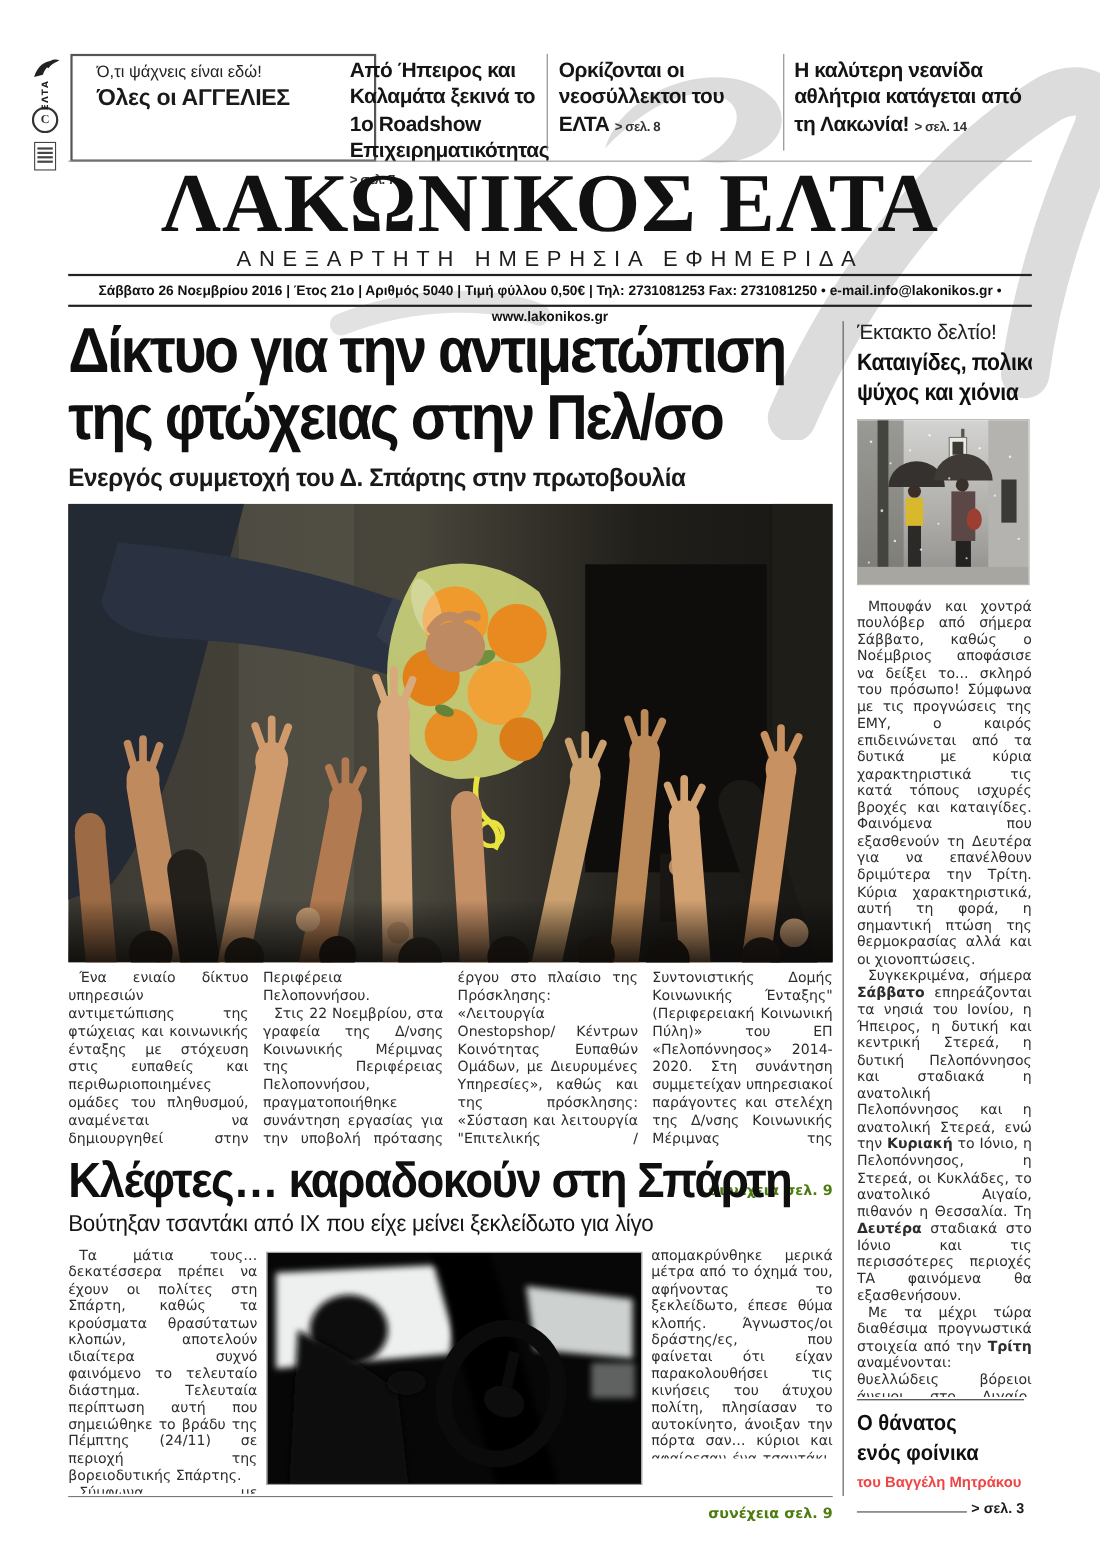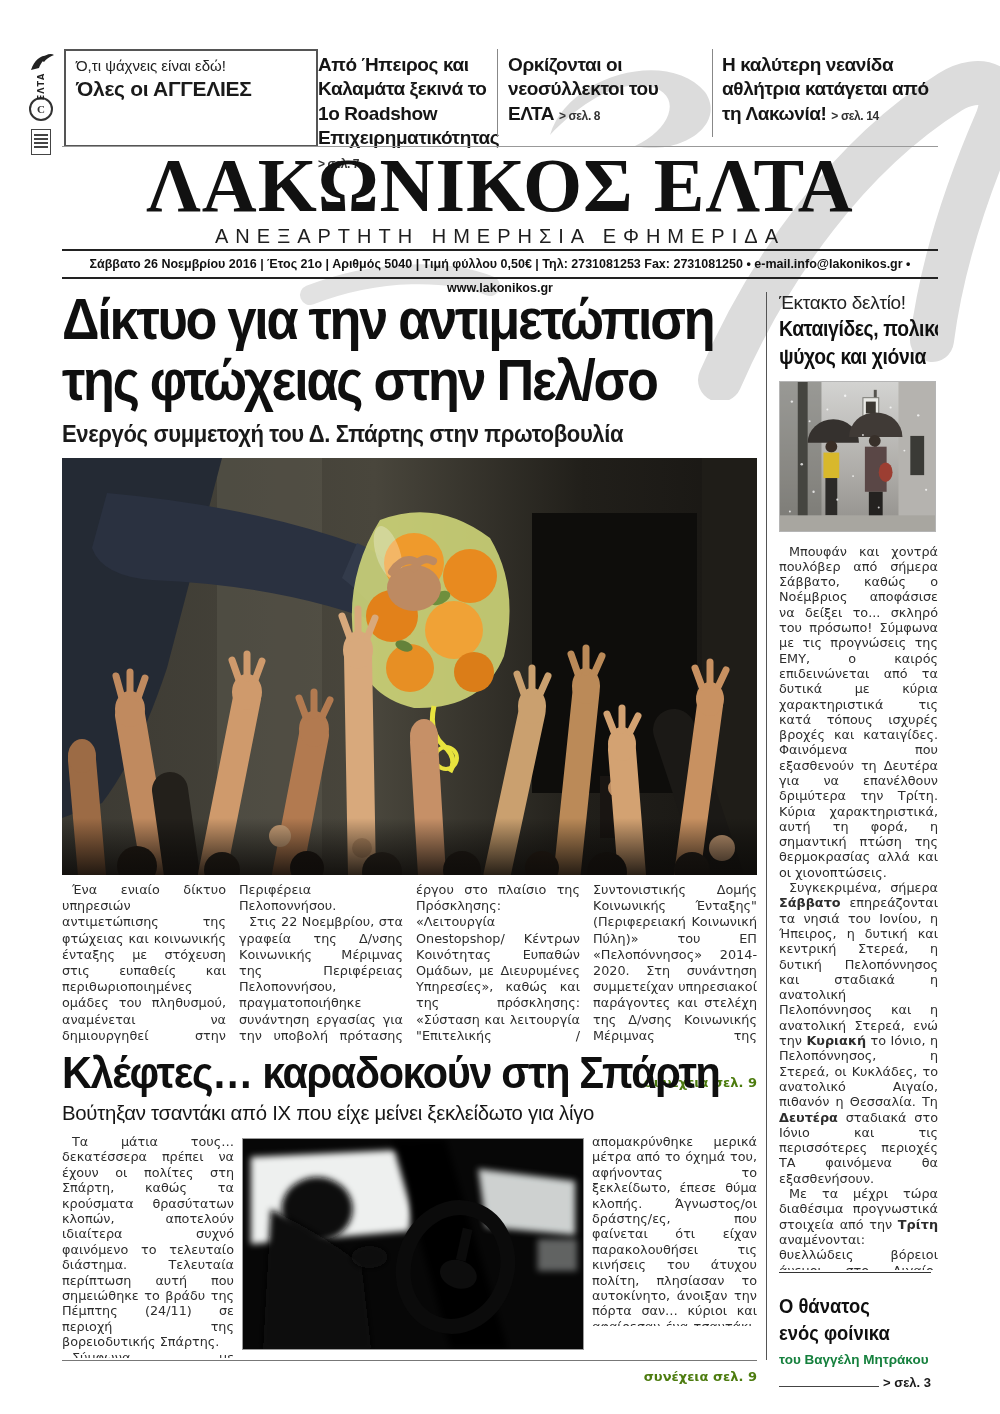--- a/index.html
+++ b/index.html
@@ -10,21 +10,21 @@
   
   .logos{position:absolute;left:24px;top:50px;width:34px;z-index:1;text-align:center;}
   .elta-label{font-size:8px;font-weight:700;letter-spacing:1px;transform:rotate(-90deg);margin:2px 0;color:#222;}
   .copy-circle{width:20px;height:20px;border:2px solid #333;border-radius:50%;margin:6px auto 0;
                display:flex;align-items:center;justify-content:center;font:700 11px "Liberation Serif",serif;color:#333;}
   .barcode{width:20px;height:26px;border:1px solid #444;margin:8px auto 0;padding:2px 1px;box-sizing:border-box;}
   .barcode i{display:block;height:2px;background:#444;margin:2px 1px;}
   
   .topbar{position:absolute;left:64px;top:46px;width:874px;height:98px;z-index:1;}
   .classifieds-box{position:absolute;left:0;top:3px;width:230px;height:84px;border:2px solid #555;
-                   padding:5px 10px;box-sizing:content-box;}
+                   padding:5px 22px;box-sizing:content-box;}
   .cl-kicker{font:400 15px/1.3 "Liberation Sans",sans-serif;color:#222;}
   .cl-big{font:700 21px/1.25 "Liberation Sans",sans-serif;letter-spacing:-0.3px;}
   .teaser{position:absolute;font:700 19px/1.28 "Liberation Sans",sans-serif;letter-spacing:-0.4px;color:#151515;}
   .teaser .ref{font:700 12px "Liberation Sans",sans-serif;color:#333;}
   .t1{left:254px;top:7px;width:182px;}
   .t2{left:444px;top:7px;width:190px;}
   .t3{left:658px;top:7px;width:216px;}
   .tdiv{position:absolute;top:3px;height:88px;border-left:1px solid #888;}
   .tdiv1{left:433px;} .tdiv2{left:648px;}
   .rule{position:absolute;z-index:1;}
@@ -74,22 +74,22 @@
   .sb-hline{display:block;white-space:nowrap;font:700 21.5px/1.32 "Liberation Sans",sans-serif;
             letter-spacing:-0.4px;transform:scaleX(0.9);transform-origin:0 0;color:#0f0f0f;}
   .sb-photo{width:157px;height:151px;margin-top:9px;border:1px solid #b5b5b5;box-sizing:border-box;}
   .sb-photo svg{display:block;width:100%;height:100%;}
   .sb-body{margin-top:12px;text-align:justify;font:12.8px/15.3px "DejaVu Sans",sans-serif;color:#2d2d2d;}
   .sb-body p{margin:0;text-indent:10px;}
   .sb-footer{position:absolute;left:779px;top:1272px;width:159px;z-index:2;background:#fff;}
   .sb-rule{border-top:1px solid #333;width:152px;}
   .sb-ft-line{display:block;white-space:nowrap;font:700 20px/1.35 "Liberation Sans",sans-serif;
               transform:scaleX(0.92);transform-origin:0 0;color:#0f0f0f;}
-  .sb-foot-title{margin-top:20px;}
-  .sb-byline{margin-top:5px;font:700 13.5px "Liberation Sans",sans-serif;color:#15803d;}
+  .sb-foot-title{margin-top:8px;}
+  .sb-byline{margin-top:5px;font:700 13.5px "Liberation Sans",sans-serif;color:#ef4444;}
   .sb-ref-row{display:flex;align-items:flex-end;margin-top:8px;width:152px;}
   .sb-ref-row .line{flex:1;border-bottom:1px solid #444;margin-bottom:3px;}
   .sb-ref-row .ref{font:700 13px "Liberation Sans",sans-serif;padding-left:4px;}
 </style>
 </head>
 <body>
 
 <div class="page">
 
   <svg class="watermark" viewBox="0 0 750 360">

